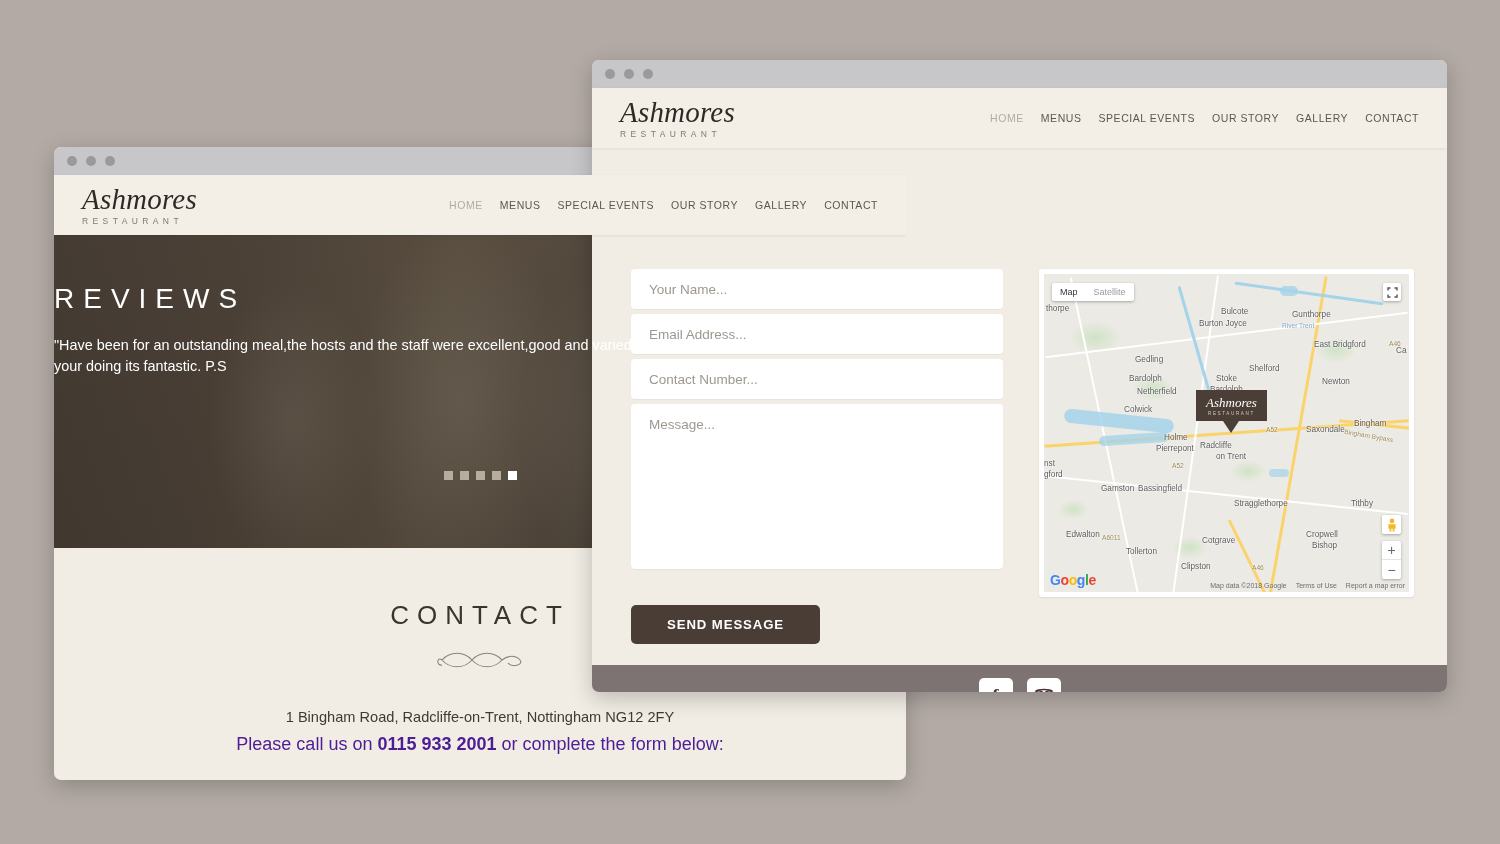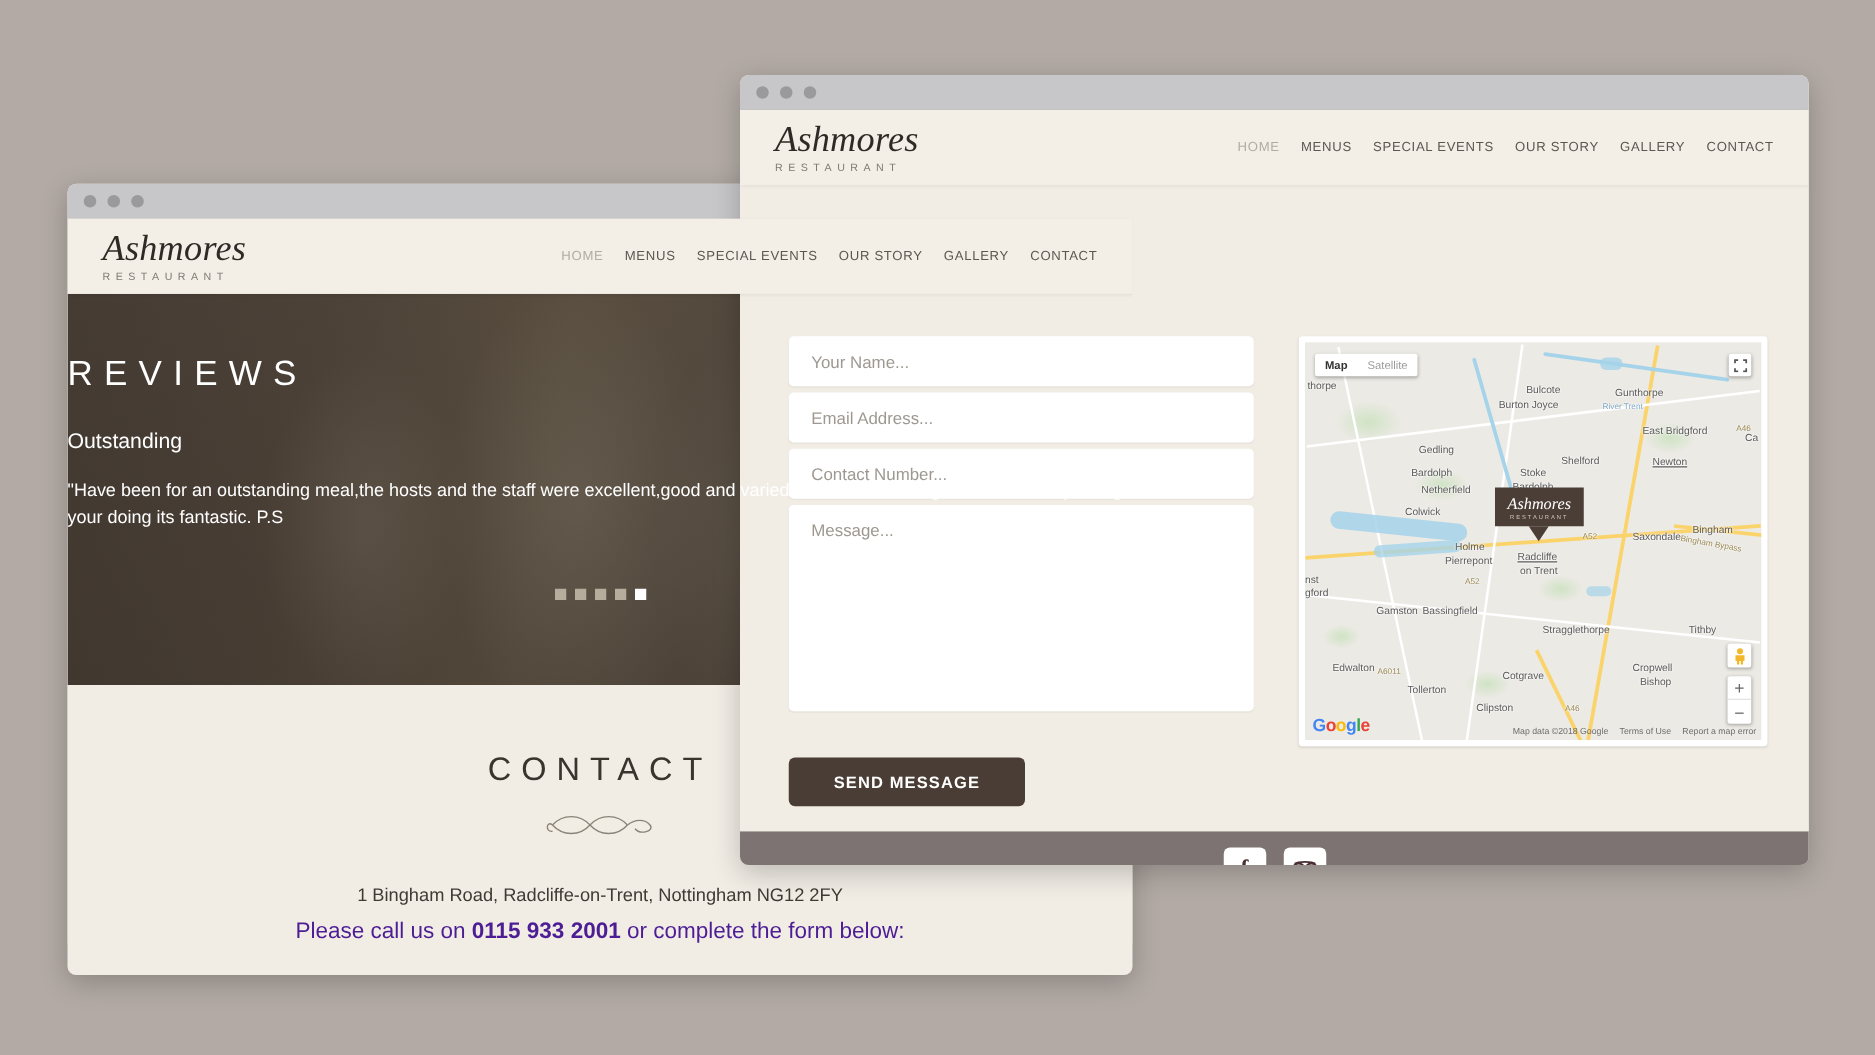--- a/index.html
+++ b/index.html
@@ -96,21 +96,21 @@
       #eceae5; }
   .road { position: absolute; background: #fff; }
   .road.major { background: #fbd36b; }
   .water { position: absolute; background: #a5d3ea; }
   .maplabel { position: absolute; font-size: 8.2px; color: #5b5b5b; white-space: nowrap;
               font-family: "Liberation Sans", sans-serif; text-shadow: 0 0 2px #fff, 0 0 2px #fff; }
   .maplabel.rd { color: #9a8a55; font-size: 6.6px; }
   .map-toggle { position: absolute; left: 8px; top: 9px; display: flex; background: #fff;
                 border-radius: 2px; box-shadow: 0 1px 3px rgba(0,0,0,.3); overflow: hidden; }
   .map-toggle span { font-size: 9px; padding: 4px 8px; color: #9b9b9b; }
-  .map-toggle span.on { color: #333; font-weight: bold; }
+  .map-toggle span.on { color: #333; font-weight: normal; }
   .fs-btn { position: absolute; right: 8px; top: 9px; width: 18px; height: 18px;
             background: #fff; box-shadow: 0 1px 3px rgba(0,0,0,.3); border-radius: 2px;
             display: flex; align-items: center; justify-content: center; }
   .pegman { position: absolute; right: 8px; bottom: 58px; width: 19px; height: 19px;
             background: #fff; box-shadow: 0 1px 3px rgba(0,0,0,.3); border-radius: 2px;
             display: flex; align-items: center; justify-content: center; }
   .zoomctl { position: absolute; right: 8px; bottom: 13px; width: 19px; background: #fff;
              box-shadow: 0 1px 3px rgba(0,0,0,.3); border-radius: 2px; }
   .zoomctl div { height: 19px; display: flex; align-items: center; justify-content: center;
                  font-size: 14px; color: #666; }
@@ -161,21 +161,20 @@
         <a href="#">OUR STORY</a>
         <a href="#">GALLERY</a>
         <a href="#">CONTACT</a>
       </nav>
     </div>
 
     <div class="hero">
       <div class="hero-photo"></div>
       <div class="hero-inner">
         <div class="hero-title">REVIEWS</div>
-        <div class="hero-sub">Outstanding</div>
         <div class="hero-quote">"Have been for an outstanding meal,the hosts and the staff were excellent,good and varied choice, booked again and will keep doing so,keep doing what your doing its fantastic. P.S</div>
       </div>
       <div class="dots">
         <span class="sqdot"></span>
         <span class="sqdot"></span>
         <span class="sqdot"></span>
         <span class="sqdot"></span>
         <span class="sqdot active"></span>
       </div>
     </div>
@@ -246,31 +245,31 @@
           <div class="water" style="left:55px;top:160px;width:70px;height:10px;border-radius:7px;transform:rotate(-4deg);opacity:.8"></div>
           <div class="water" style="left:225px;top:195px;width:20px;height:8px;border-radius:5px;opacity:.7"></div>
           <div class="water" style="left:236px;top:12px;width:18px;height:10px;border-radius:6px;opacity:.8"></div>
 
           <div class="maplabel" style="left:177px;top:33px;">Bulcote</div>
           <div class="maplabel" style="left:155px;top:45px;">Burton Joyce</div>
           <div class="maplabel" style="left:248px;top:36px;">Gunthorpe</div>
           <div class="maplabel" style="left:270px;top:66px;">East Bridgford</div>
           <div class="maplabel" style="left:91px;top:81px;">Gedling</div>
           <div class="maplabel" style="left:205px;top:90px;">Shelford</div>
-          <div class="maplabel" style="left:278px;top:91px;text-decoration:underline;">Newton</div>
+          <div class="maplabel" style="left:278px;top:103px;">Newton</div>
           <div class="maplabel" style="left:85px;top:100px;">Bardolph</div>
           <div class="maplabel" style="left:93px;top:113px;">Netherfield</div>
           <div class="maplabel" style="left:172px;top:100px;">Stoke</div>
           <div class="maplabel" style="left:166px;top:111px;">Bardolph</div>
           <div class="maplabel" style="left:80px;top:131px;">Colwick</div>
           <div class="maplabel" style="left:262px;top:151px;">Saxondale</div>
           <div class="maplabel" style="left:310px;top:145px;">Bingham</div>
           <div class="maplabel" style="left:120px;top:159px;">Holme</div>
           <div class="maplabel" style="left:112px;top:170px;">Pierrepont</div>
-          <div class="maplabel" style="left:170px;top:167px;text-decoration:underline;">Radcliffe</div>
+          <div class="maplabel" style="left:156px;top:167px;">Radcliffe</div>
           <div class="maplabel" style="left:172px;top:178px;">on Trent</div>
           <div class="maplabel" style="left:57px;top:210px;">Gamston</div>
           <div class="maplabel" style="left:94px;top:210px;">Bassingfield</div>
           <div class="maplabel" style="left:190px;top:225px;">Stragglethorpe</div>
           <div class="maplabel" style="left:307px;top:225px;">Tithby</div>
           <div class="maplabel" style="left:22px;top:256px;text-align:right;">Edwalton</div>
           <div class="maplabel" style="left:158px;top:262px;">Cotgrave</div>
           <div class="maplabel" style="left:262px;top:256px;">Cropwell</div>
           <div class="maplabel" style="left:268px;top:267px;">Bishop</div>
           <div class="maplabel" style="left:82px;top:273px;">Tollerton</div>

